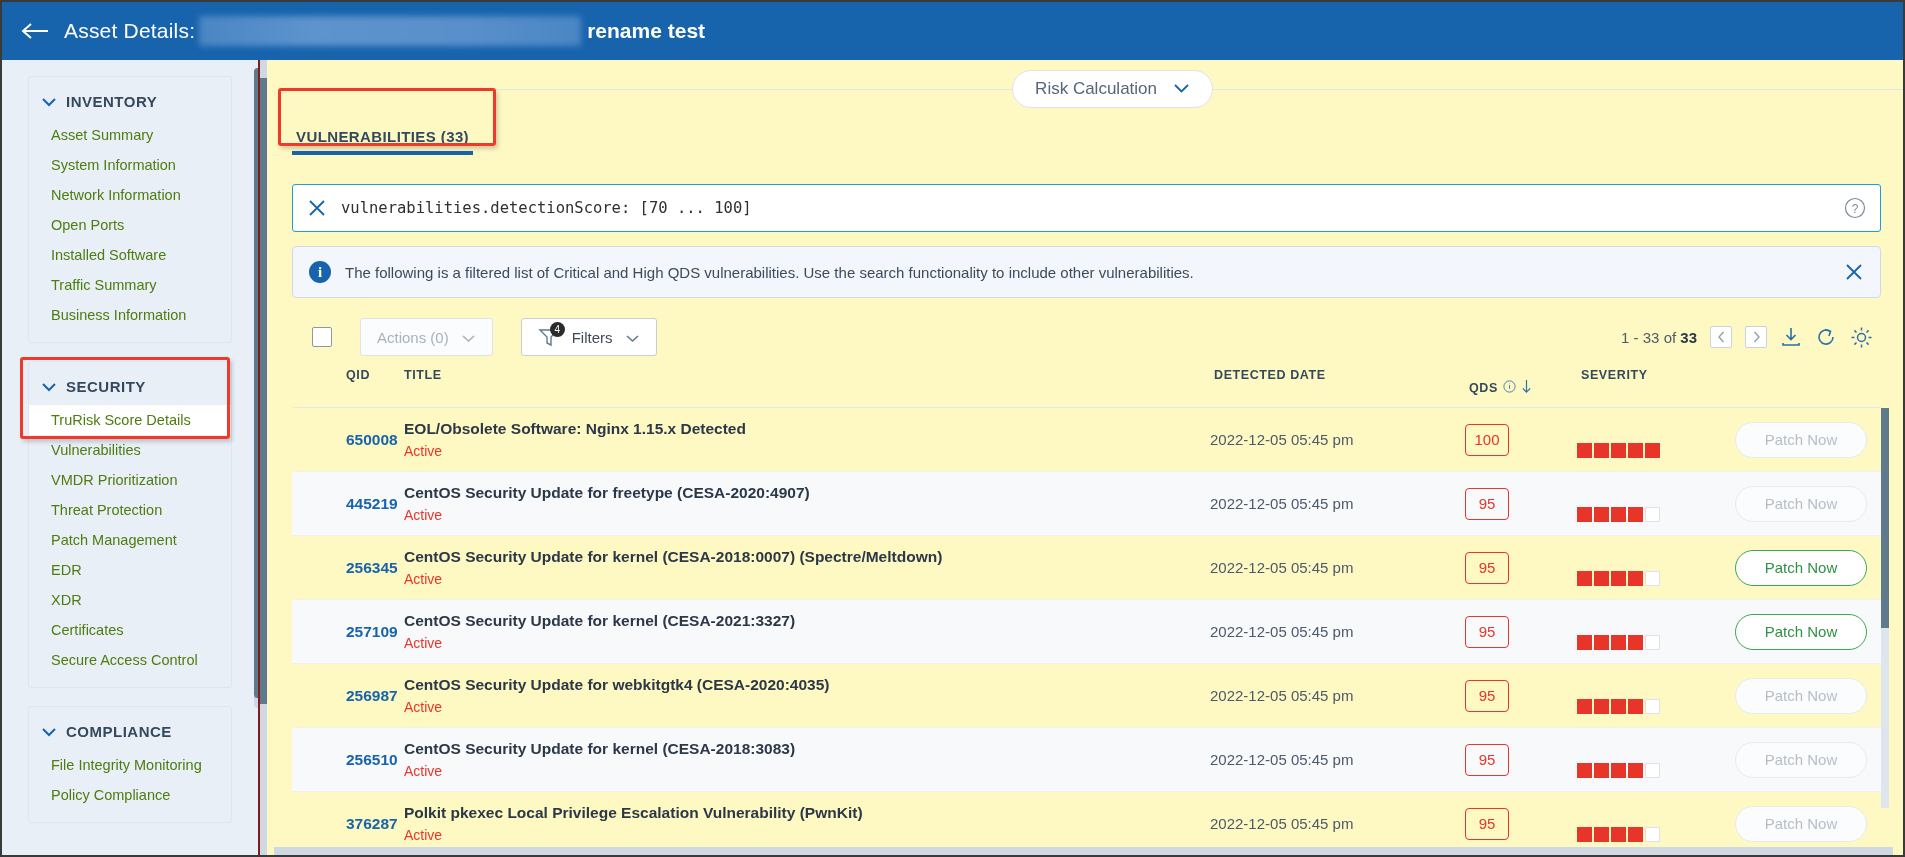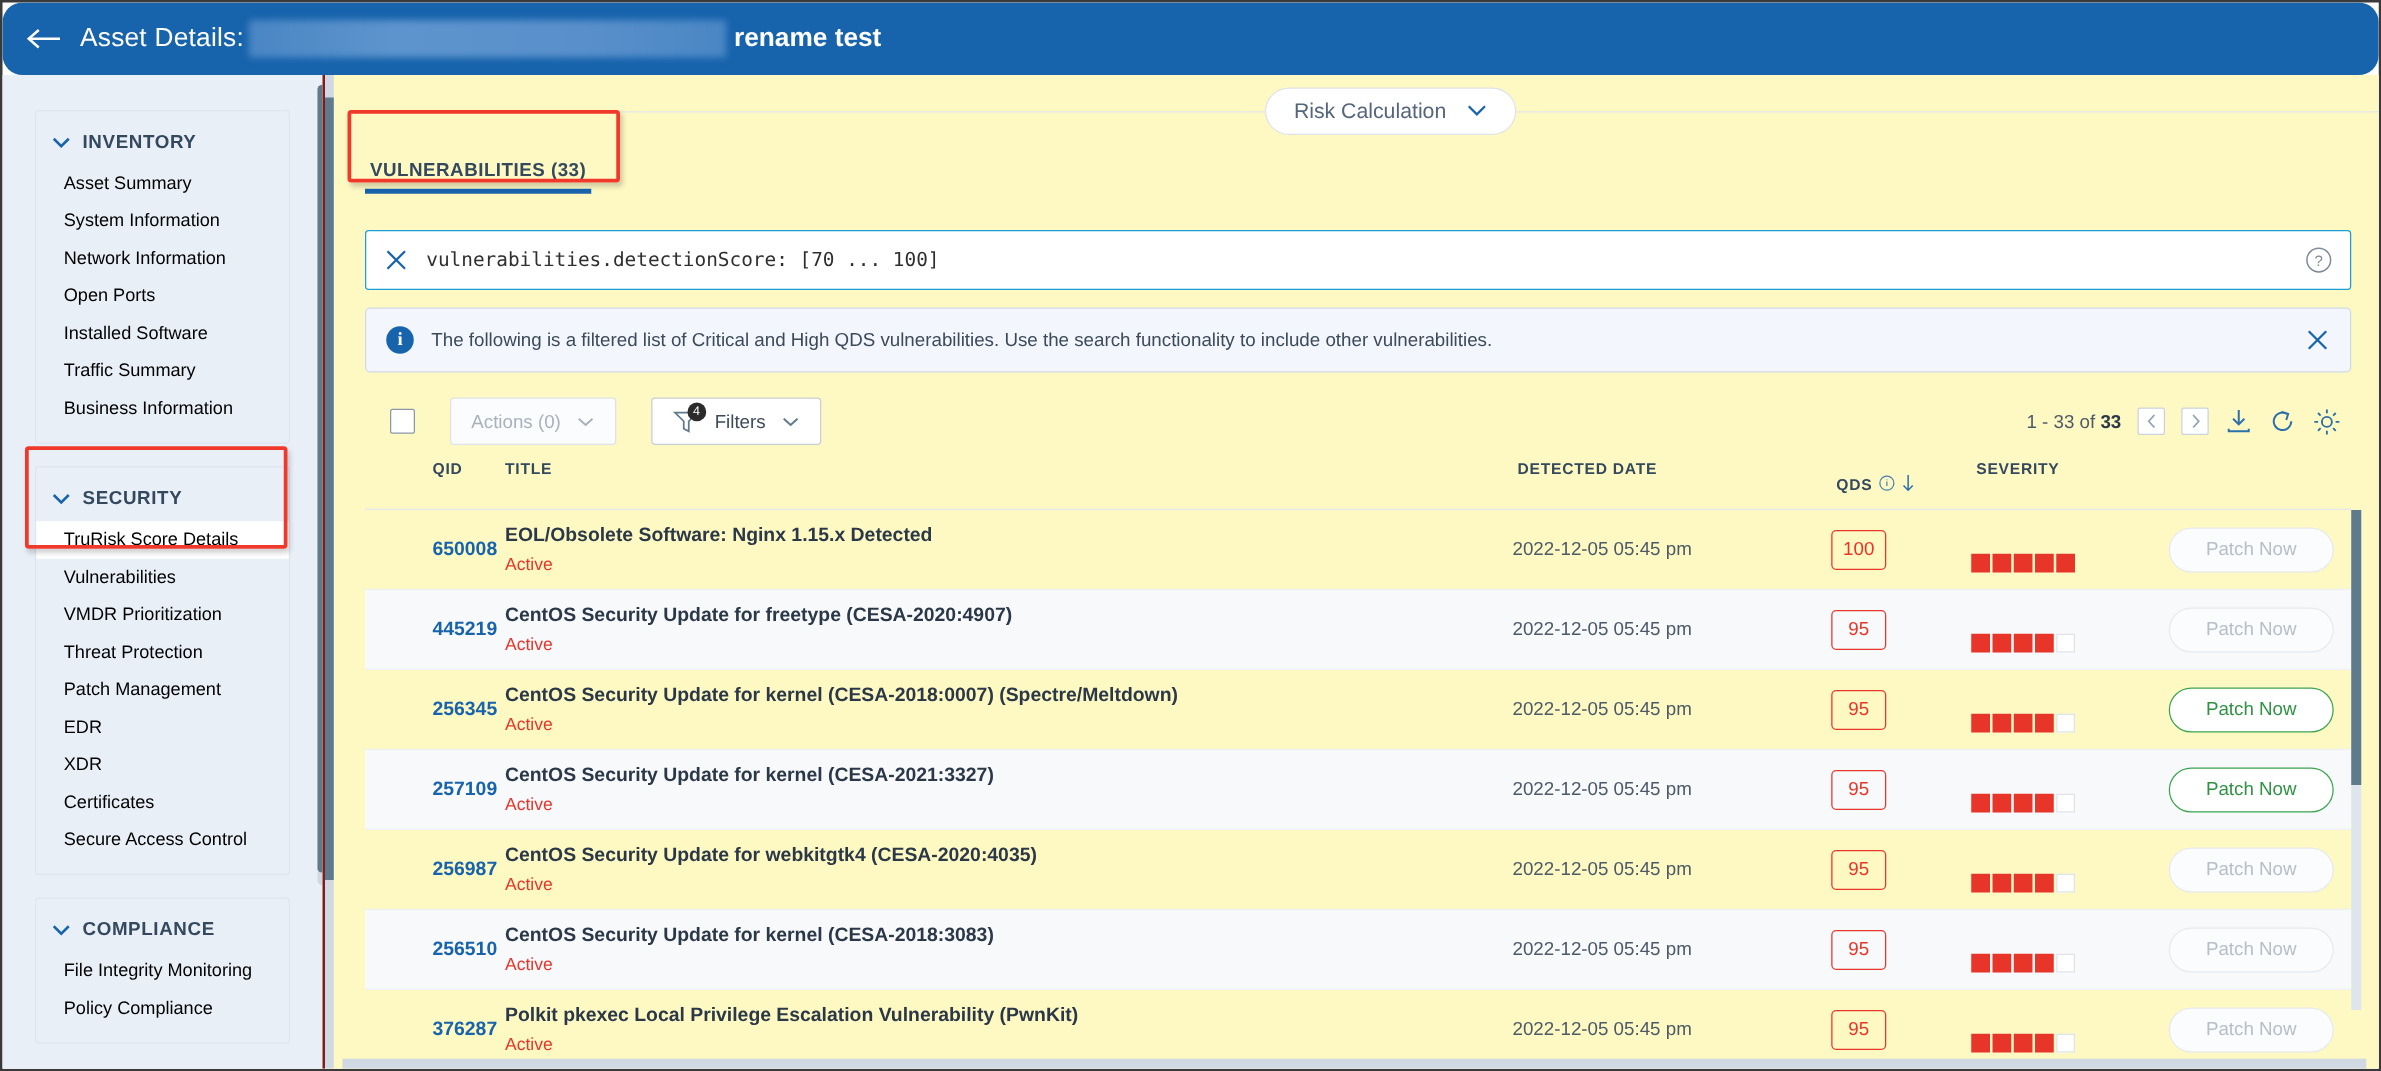--- a/index.html
+++ b/index.html
@@ -19,21 +19,20 @@
 
   
   .topbar {
     height: 58px;
     background: #1763ac;
     display: flex;
     align-items: center;
     padding-left: 14px;
     color: #fff;
     position: relative;
-    border-radius: 16px;
   }
   .back-arrow {
     width: 40px; height: 40px;
     display: flex; align-items: center; justify-content: center;
     cursor: pointer;
   }
   .back-arrow svg { display:block; }
   .topbar-title {
     font-size: 21px;
     margin-left: 8px;
@@ -60,21 +59,21 @@
     display: flex;
     height: 795px;
     background: #fff;
   }
 
   
   .sidebar {
     width: 256px;
     background: #e9eff7;
     position: relative;
-    padding: 28px 0 0 26px;
+    padding: 16px 0 0 26px;
     overflow: hidden;
     flex: 0 0 256px;
   }
   .side-group {
     background: #e9eff7;
     border: 1px solid #dde5ef;
     border-radius: 3px;
     width: 204px;
     padding: 10px 0 12px 0;
     margin-bottom: 18px;
@@ -89,21 +88,21 @@
   .group-head .chev { color:#1763ac; display:flex; }
   .group-title {
     font-size: 15px;
     font-weight: bold;
     color: #34495e;
     letter-spacing: .5px;
     font-stretch: condensed;
   }
   .side-item {
     font-size: 14.5px;
-    color: #000000;
+    color: #4d7c0f;
     padding: 7px 0 7px 22px;
     cursor: pointer;
     white-space: nowrap;
   }
   .side-item.selected {
     background: #ffffff;
   }
   .sb-track {
     position: absolute;
     left: 252px; top: 8px;

